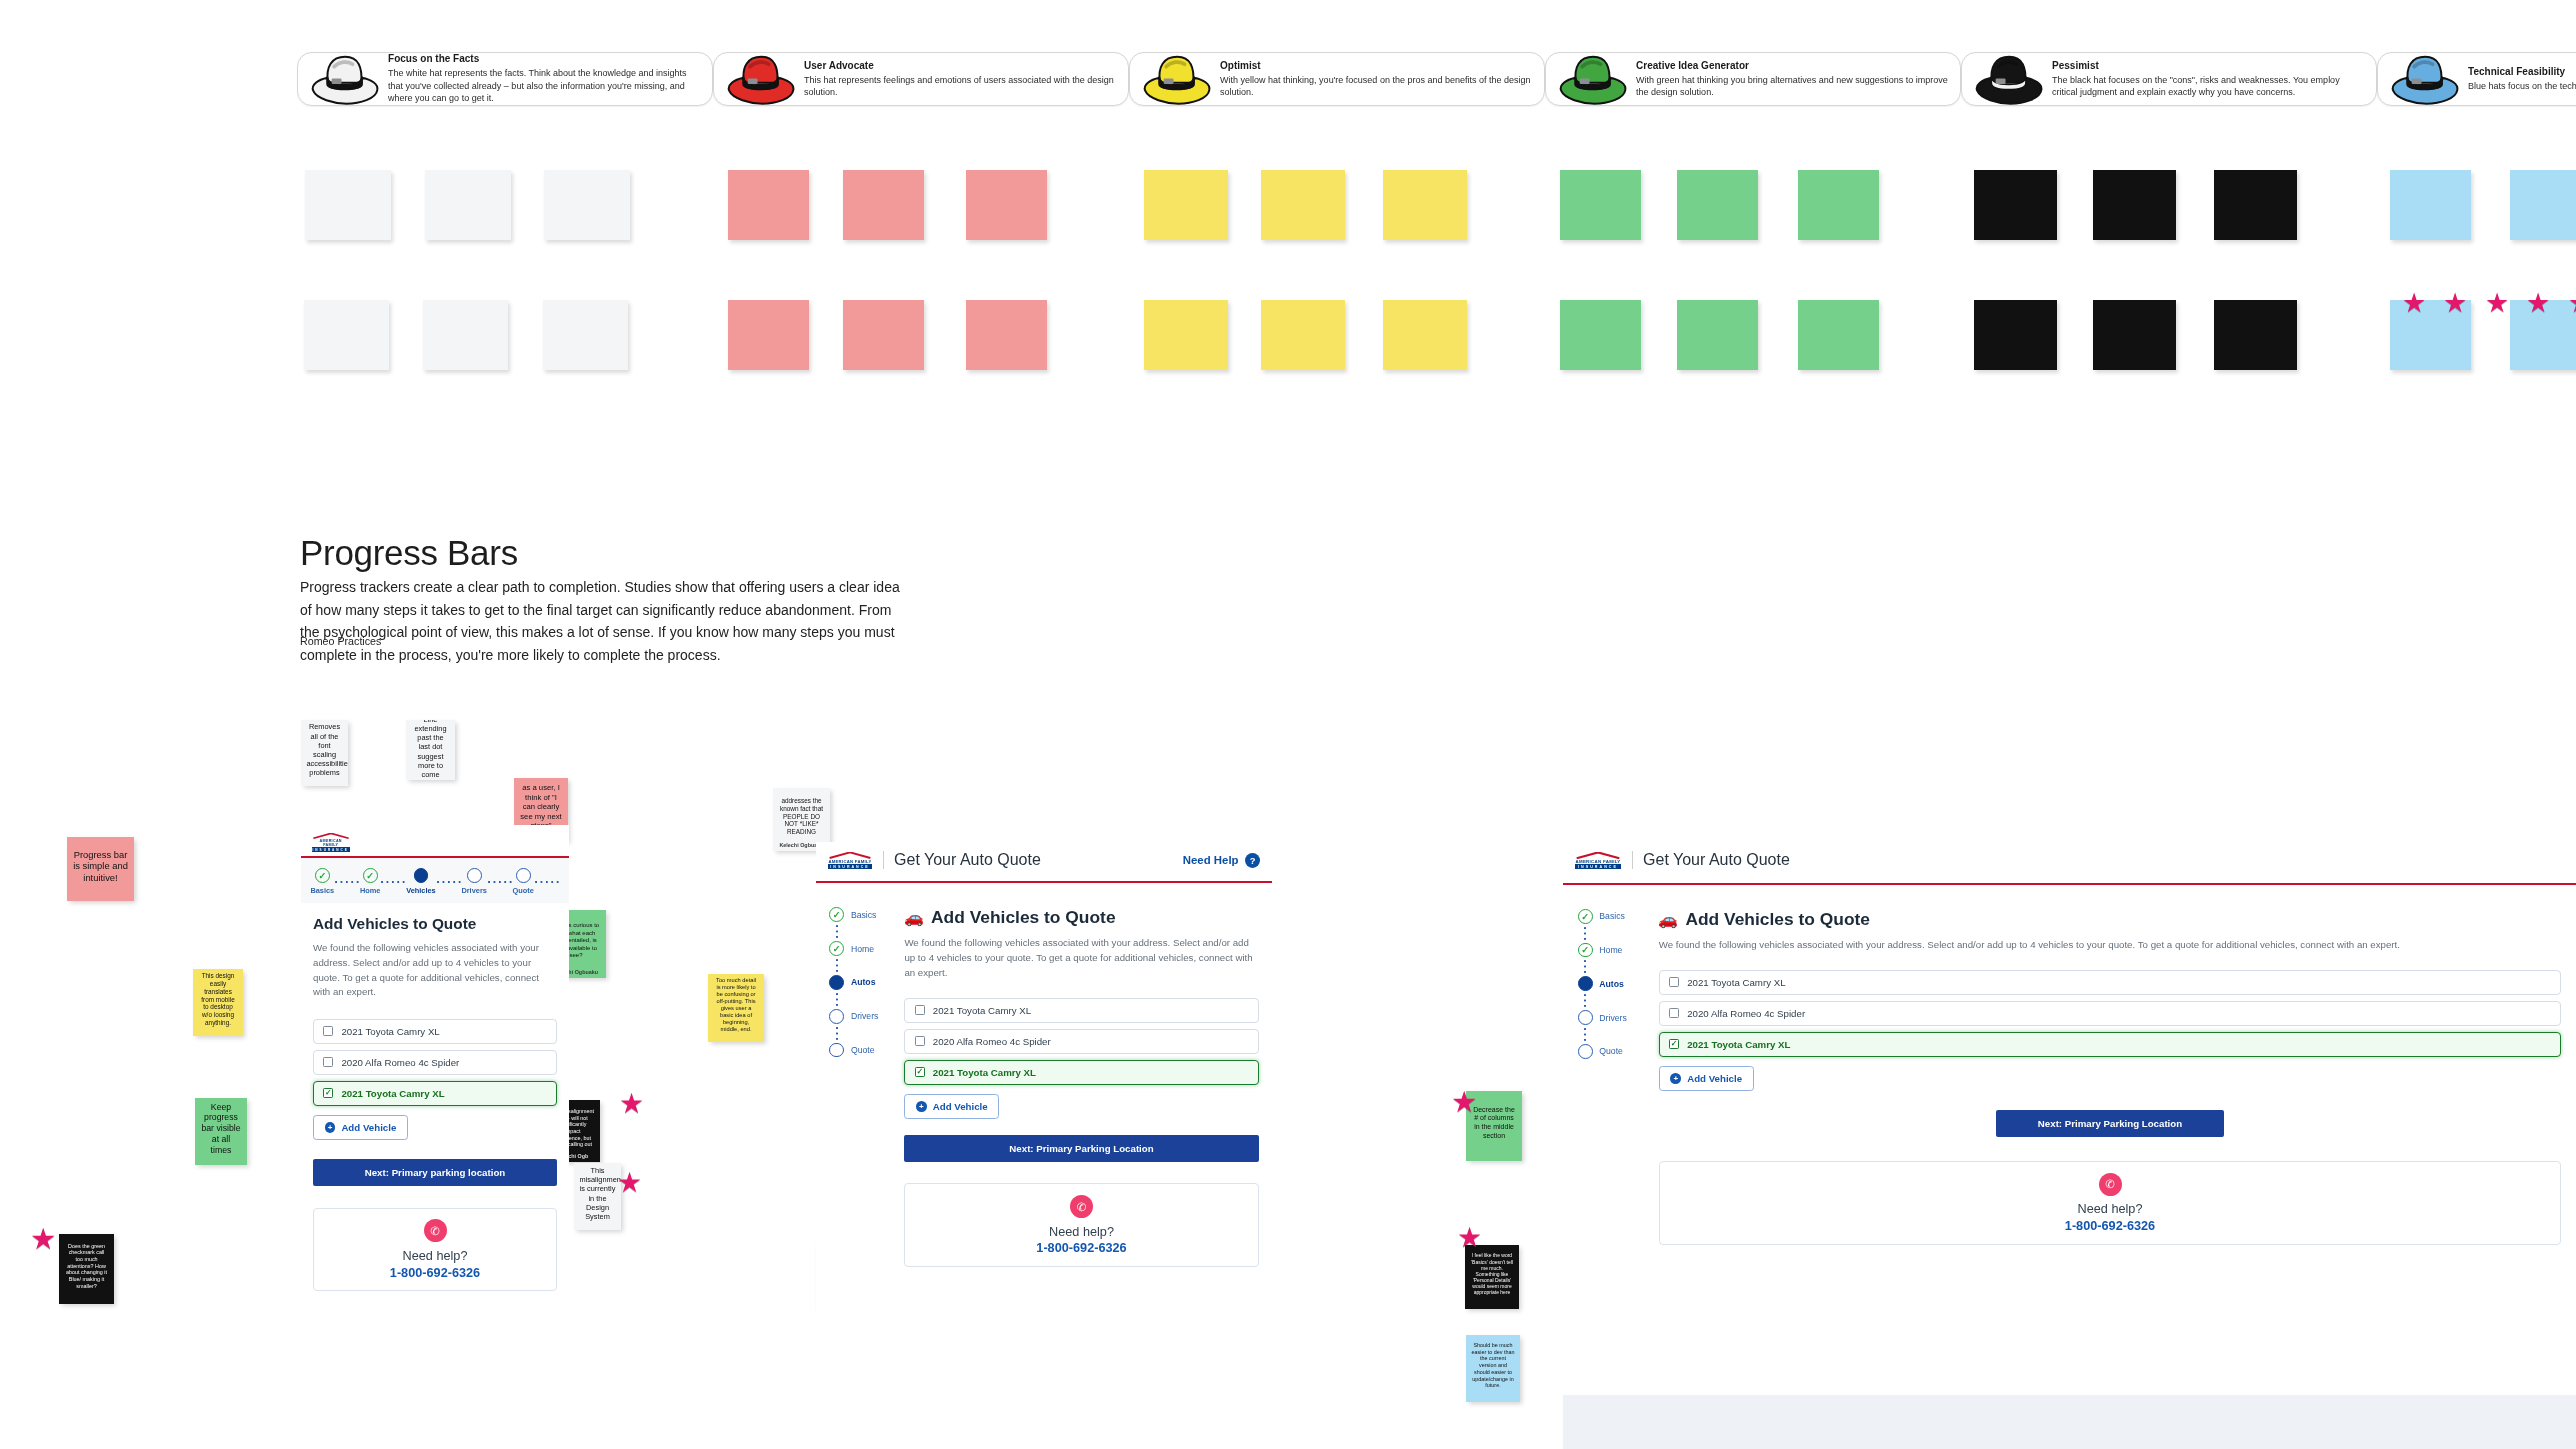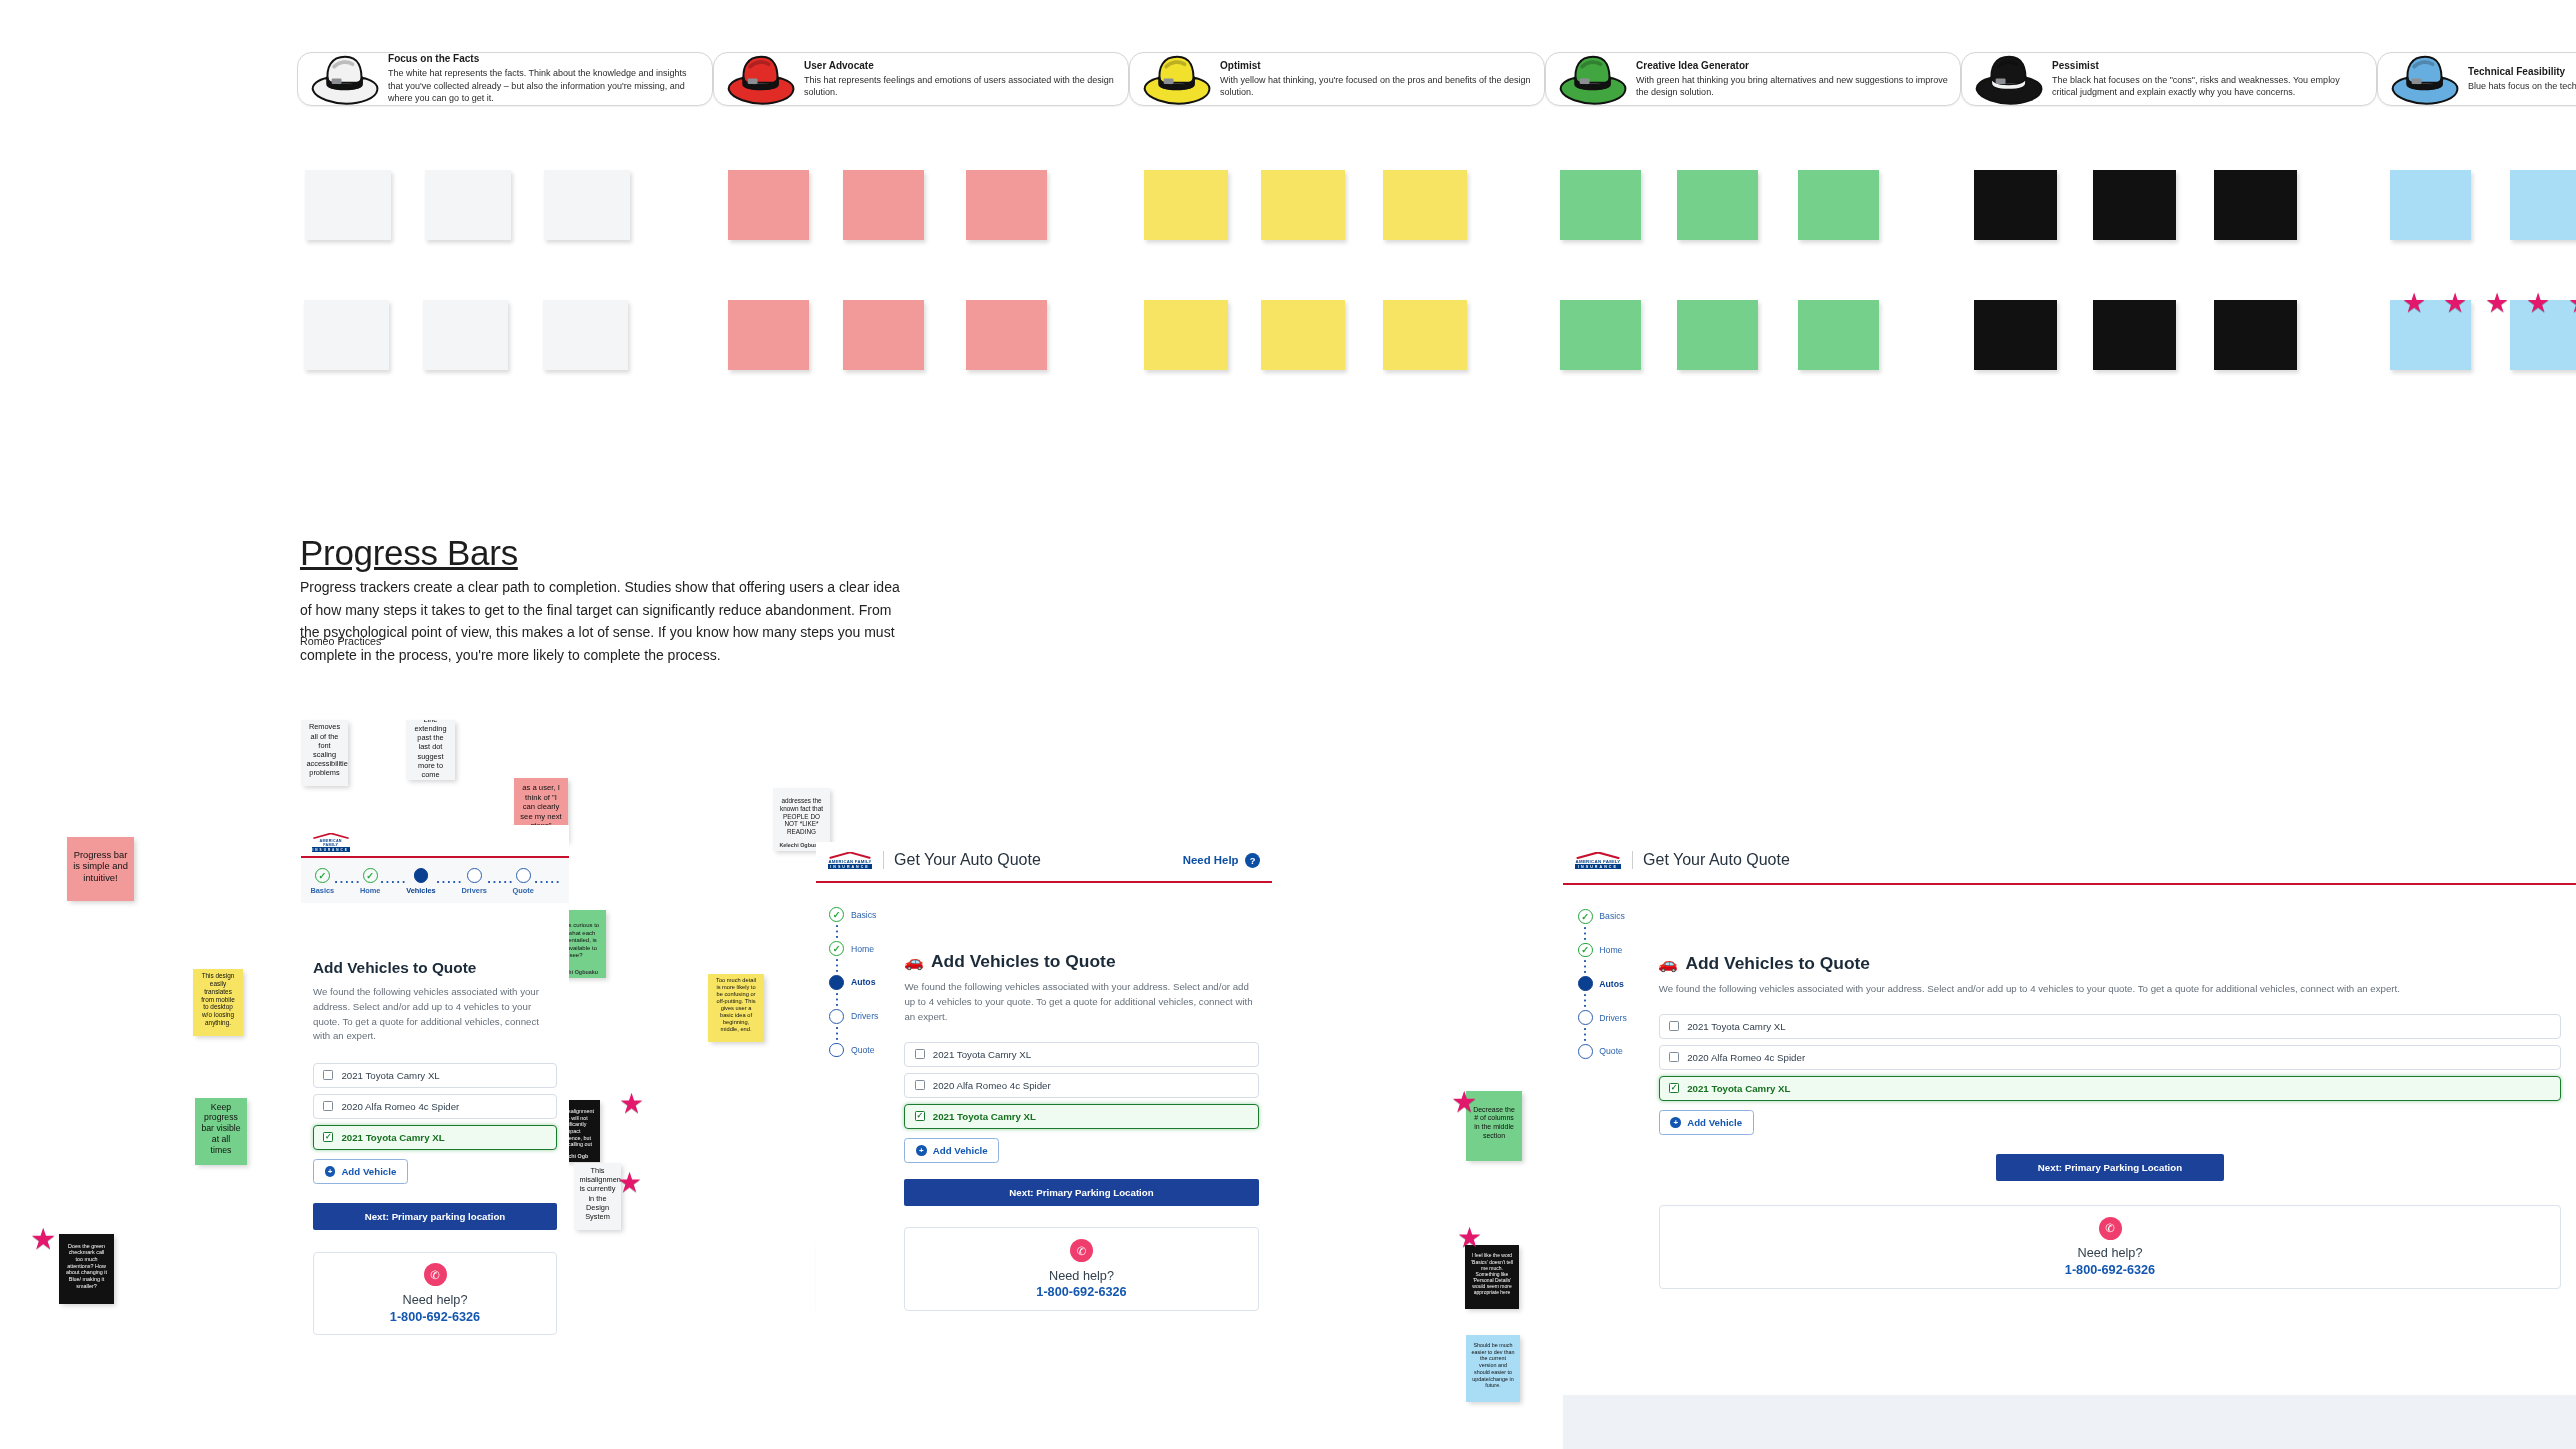--- a/index.html
+++ b/index.html
@@ -87,21 +87,21 @@
   .circ.cur  { background: #0b3f8f; border: 1.7px solid #0b3f8f; }
   .circ.todo { border: 1.7px solid #2a5db0; background: #fff; }
 
   
   .vprog { display: flex; flex-direction: column; }
   .vstep { display: flex; align-items: center; gap: 6.7px; }
   .vlabel { font-size: 8.7px; color: #2f64ac; }
   .vlabel.cur { color: #0b3f8f; font-weight: bold; }
   .vdots { width: 2px; height: 19px; margin-left: 6.4px; background-image: radial-gradient(circle, #2a5db0 1.1px, transparent 1.1px); background-size: 2.7px 5.4px; background-repeat: repeat-y; background-position: center; }
 
-  .mk-h2 { font-size: 17.4px; color: #1c2b39; font-weight: bold; display: flex; align-items: center; gap: 6.7px; margin-top: 44px; }
+  .mk-h2 { font-size: 17.4px; color: #1c2b39; font-weight: bold; display: flex; align-items: center; gap: 6.7px; }
   .mk-p  { font-size: 9.7px; color: #66707a; line-height: 1.5; }
   .veh { border: 0.7px solid #d6dde6; border-radius: 4px; display: flex; gap: 8px; padding: 6px 9.4px; font-size: 9.7px; color: #33414e; }
   .veh.sel { border: 1.3px solid #1a7a2e; background: #effaf0; color: #16701f; font-weight: bold; box-shadow: 0 0 4.7px rgba(35,160,60,.45); }
   .cbx { width: 10px; height: 10px; border: 1.1px solid #7f8b98; border-radius: 1.3px; background: #fff; flex: 0 0 10px; }
   .cbx.ck { border-color: #1a7a2e; color: #1a7a2e; display: flex; align-items: center; justify-content: center; font-size: 8px; font-weight: bold; }
   .btn-add { border: 0.7px solid #8fb2e0; border-radius: 3.4px; background: #fff; color: #1457b0; font-weight: bold; font-size: 9.7px; display: inline-flex; align-items: center; gap: 6px; padding: 6px 10.7px; }
   .plus { width: 10.7px; height: 10.7px; border-radius: 50%; background: #1457b0; color: #fff; font-size: 8px; display: flex; align-items: center; justify-content: center; font-weight: bold; }
   .btn-next { background: #1b4298; color: #fff; font-weight: bold; font-size: 9.7px; text-align: center; padding: 8px 6.7px; border-radius: 2px; }
   .helpcard { border: 0.7px solid #dbe3ec; border-radius: 4px; text-align: center; padding: 10.7px 6.7px; background: #fff; }
   .phone-ic { width: 23px; height: 23px; border-radius: 50%; background: #ef3e6d; color: #fff; display: flex; align-items: center; justify-content: center; font-size: 11.4px; margin: 0 auto 6.7px auto; }
@@ -224,21 +224,21 @@
     <div class="pal" style="left: 2214px; top: 300px; width: 83px; height: 70px; background: rgb(17, 17, 17);"></div>
     <div class="pal" style="left: 2390px; top: 170px; width: 81px; height: 70px; background: rgb(169, 221, 245);"></div>
     <div class="pal" style="left: 2390px; top: 300px; width: 81px; height: 70px; background: rgb(169, 221, 245);"></div>
     <div class="pal" style="left: 2510px; top: 170px; width: 81px; height: 70px; background: rgb(169, 221, 245);"></div>
     <div class="pal" style="left: 2510px; top: 300px; width: 81px; height: 70px; background: rgb(169, 221, 245);"></div>
     <div class="star" style="left: 2402px; top: 290px; font-size: 27px; color: rgb(227, 23, 107);">★</div>
     <div class="star" style="left: 2443px; top: 290px; font-size: 27px; color: rgb(227, 23, 107);">★</div>
     <div class="star" style="left: 2485px; top: 290px; font-size: 27px; color: rgb(227, 23, 107);">★</div>
     <div class="star" style="left: 2526px; top: 290px; font-size: 27px; color: rgb(227, 23, 107);">★</div>
     <div class="star" style="left: 2568px; top: 290px; font-size: 27px; color: rgb(227, 23, 107);">★</div>
-    <div class="sec-title" style="left: 300px; top: 533px; text-decoration: underline;">Progress Bars</div>
+    <div class="sec-title" style="left: 300px; top: 533px;">Progress Bars</div>
     <div class="sec-para" style="left: 300px; top: 576px; width: 614px;">Progress trackers create a clear path to completion. Studies show that offering users a clear idea of how many steps it takes to get to the final target can significantly reduce abandonment. From the psychological point of view, this makes a lot of sense. If you know how many steps you must complete in the process, you're more likely to complete the process.</div>
     <div class="sec-bp" style="left: 300px; top: 633px; width: 614px;">
       <div>Romeo Practices</div>
     </div>
     <div class="note" style="left: 67px; top: 837px; width: 67px; height: 64px; background: rgb(242, 154, 154); font-size: 9.4px;">
       <div class="body">Progress bar is simple and intuitive!</div>
     </div>
     <div class="note" style="left: 301px; top: 720px; width: 47px; height: 66px; background: rgb(244, 245, 246); font-size: 7.4px;">
       <div class="body">Removes all of the font scaling accessibilities problems</div>
     </div>

